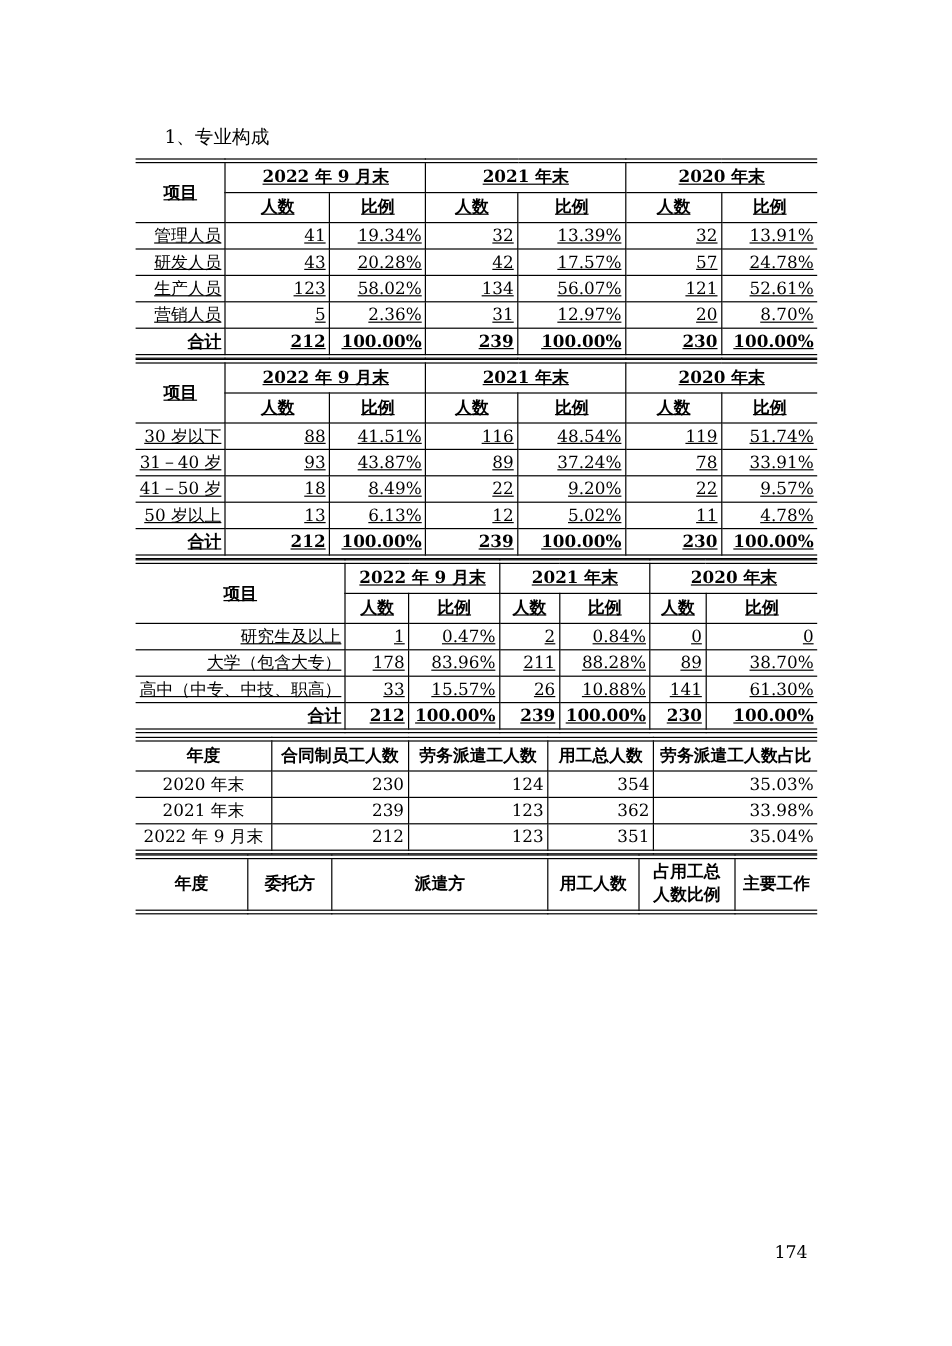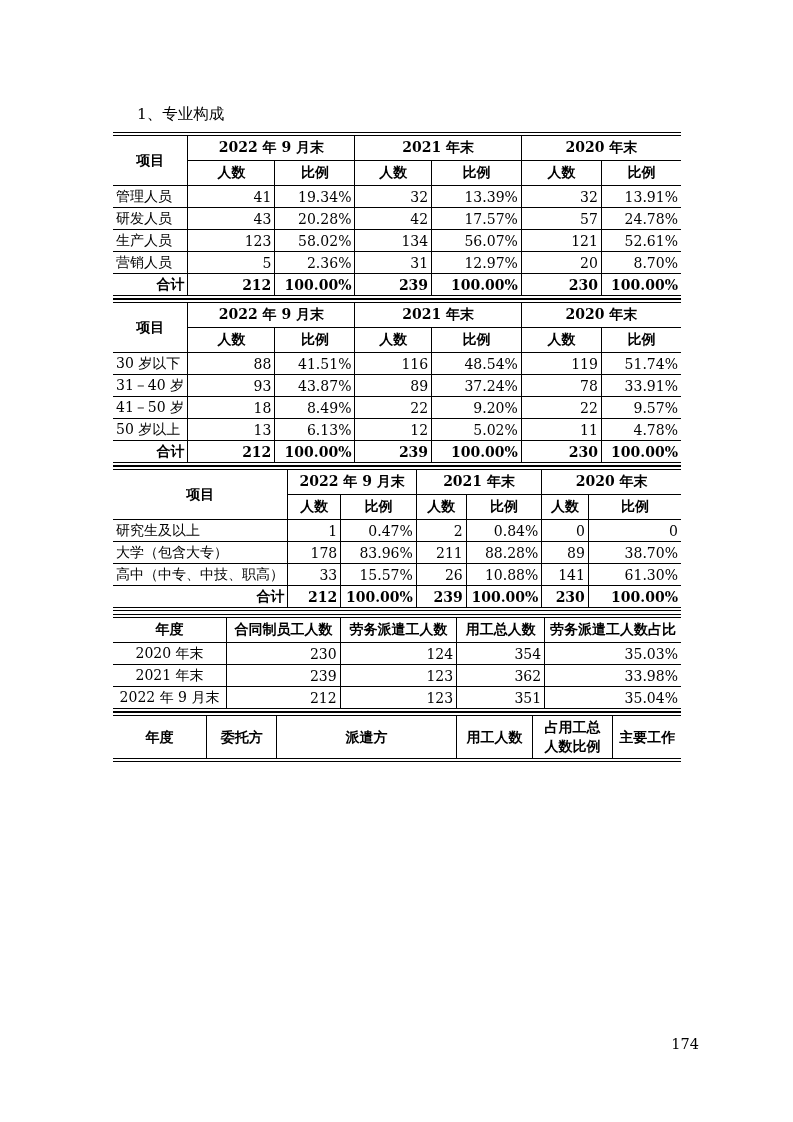--- a/index.html
+++ b/index.html
@@ -19,31 +19,31 @@
     border-collapse:collapse;table-layout:fixed;width:568px;margin-left:1px;
     font-size:14px;
     border-top:4px double #000;border-bottom:4px double #000;
     border-left:hidden;border-right:hidden;
   }
   table.doc th,table.doc td{
     border:1px solid #000;padding:0 3px;overflow:hidden;
   }
   table.doc thead th{font-weight:bold;text-align:center;height:24px;}
   table.doc tbody td{height:21px;}
-  td.label{text-align:left;padding-left:5px;}
+  td.label{text-align:right;padding-left:5px;}
   td.num{text-align:right;padding-right:11px;}
   td.ctr{text-align:center;}
   tr.total td{font-weight:bold;}
   tr.total td.label{text-align:right;padding-left:3px;}
-  table.comp{margin-top:0;}
+  table.comp{margin-top:0;text-decoration:underline;}
   .dispatch-wrap{margin-top:3px;}
   .puan-para{margin-top:7px;line-height:28px;text-indent:33px;}
   table.puan th{height:20px;line-height:19px;white-space:pre-line;padding:2px 2px;}
   .page-number{
-    position:absolute;top:1036px;right:94px;font-size:14.5px;
+    position:absolute;top:1036px;right:120px;font-size:14.5px;
   }
   .p2{margin-top:6px;}
   .sec{margin:0;}
 </style>
 </head>
 <body>
 
 <div class="page">
 
 

